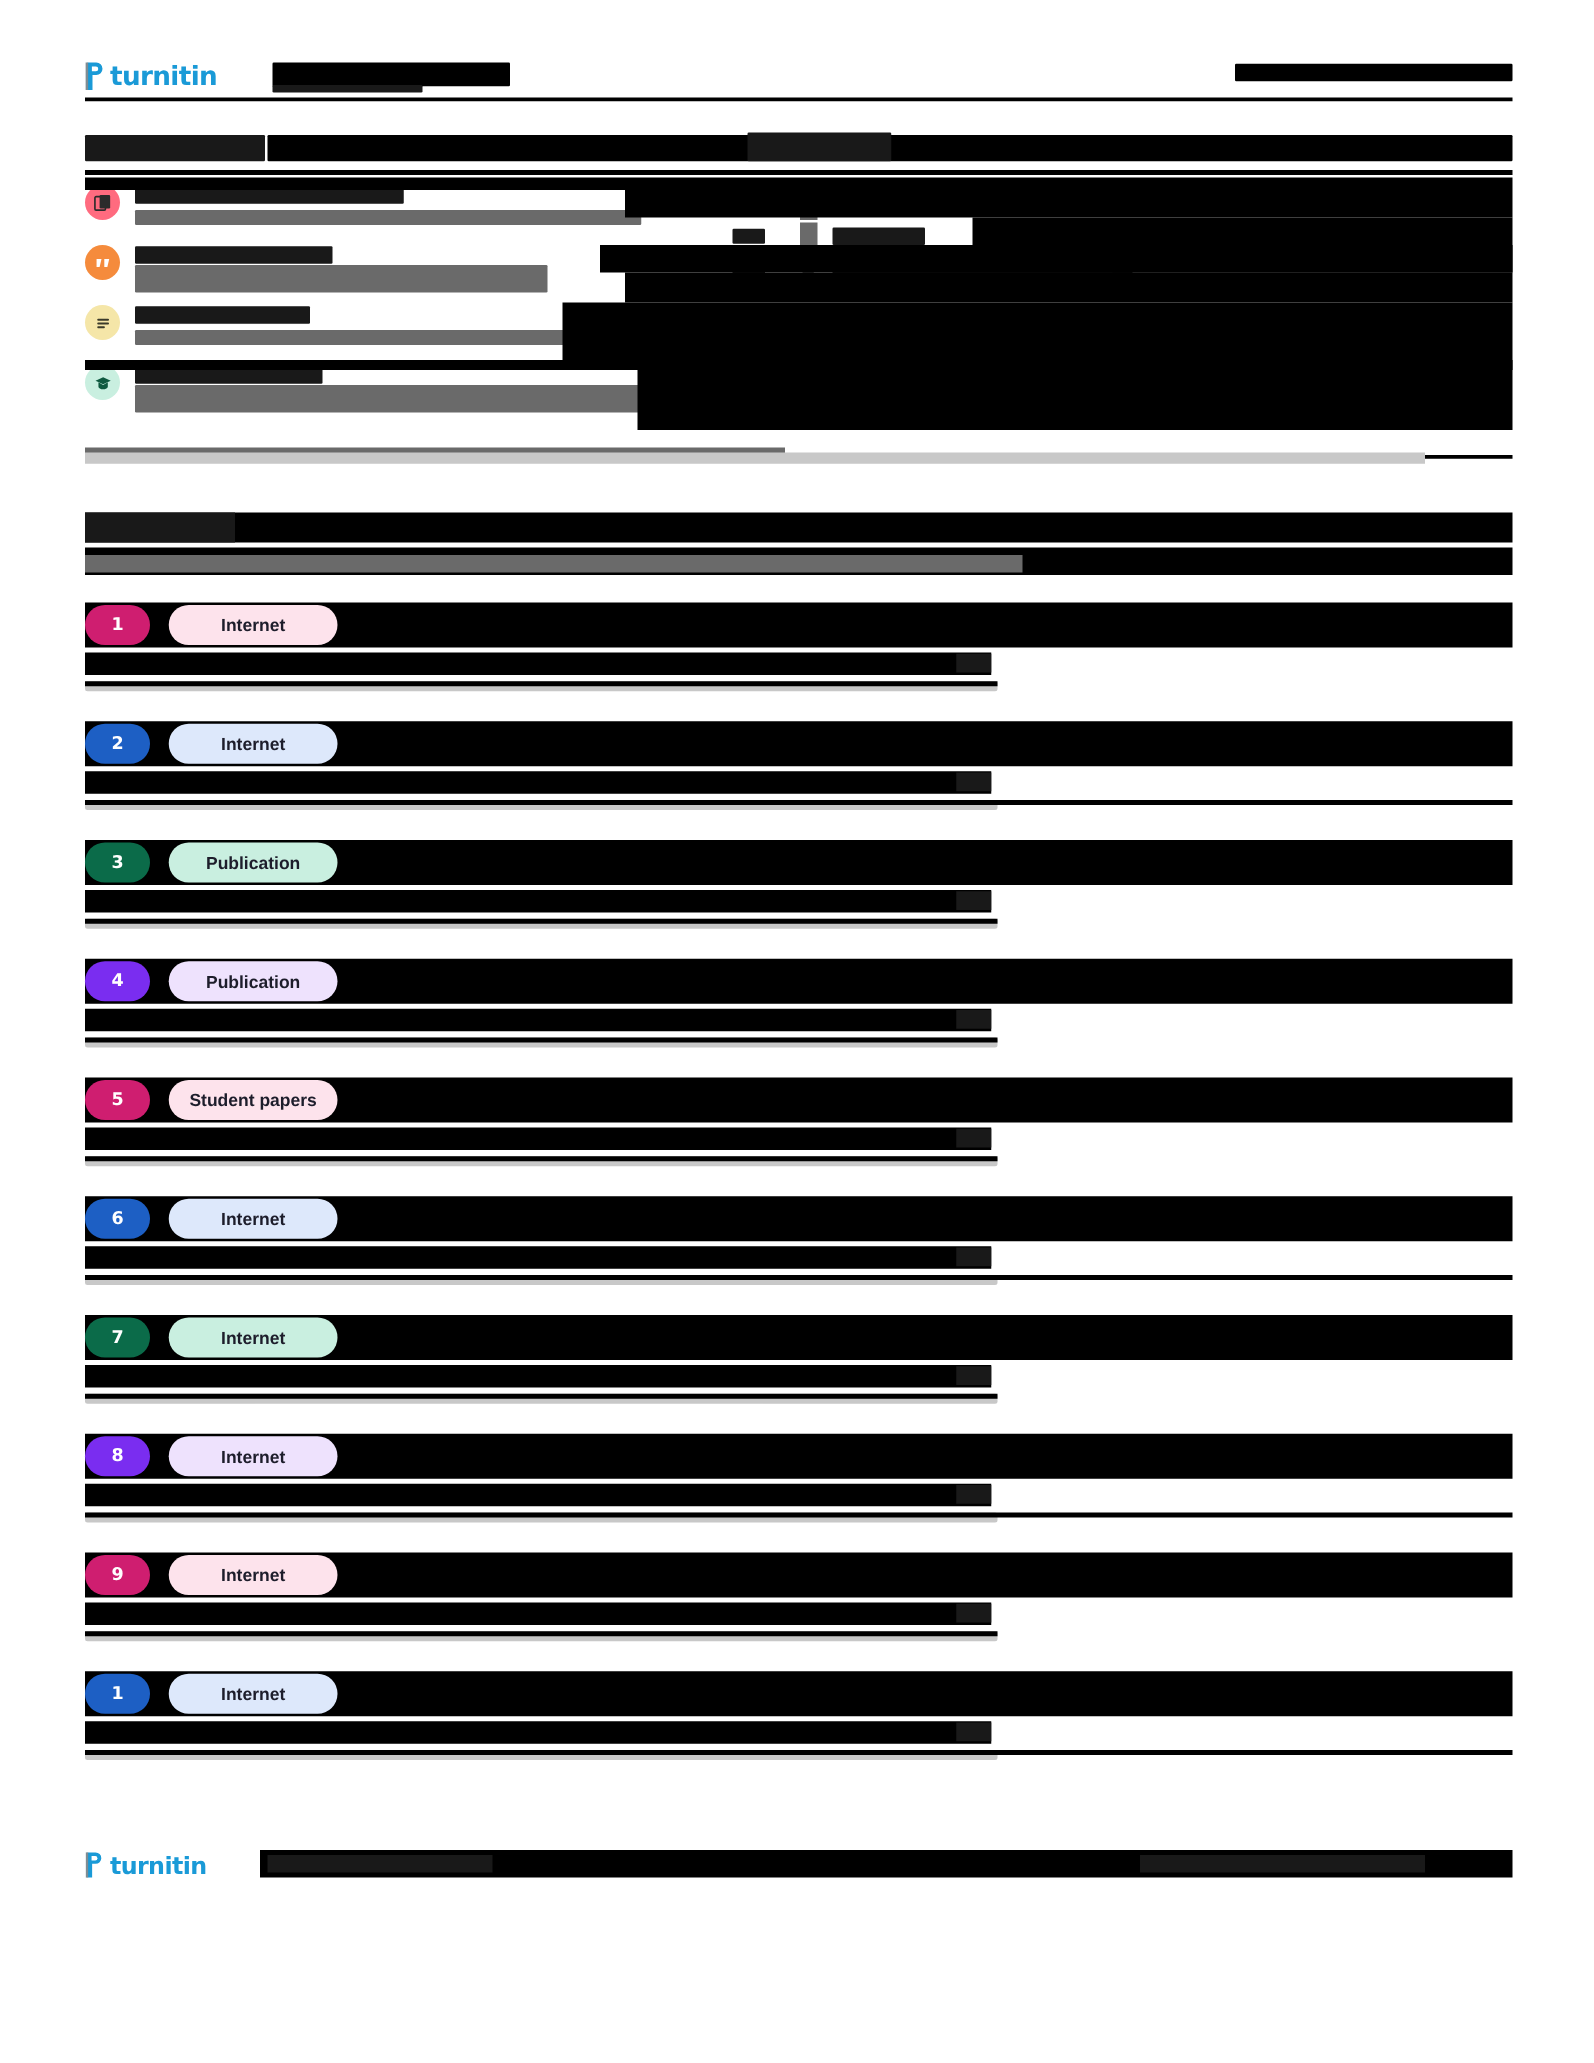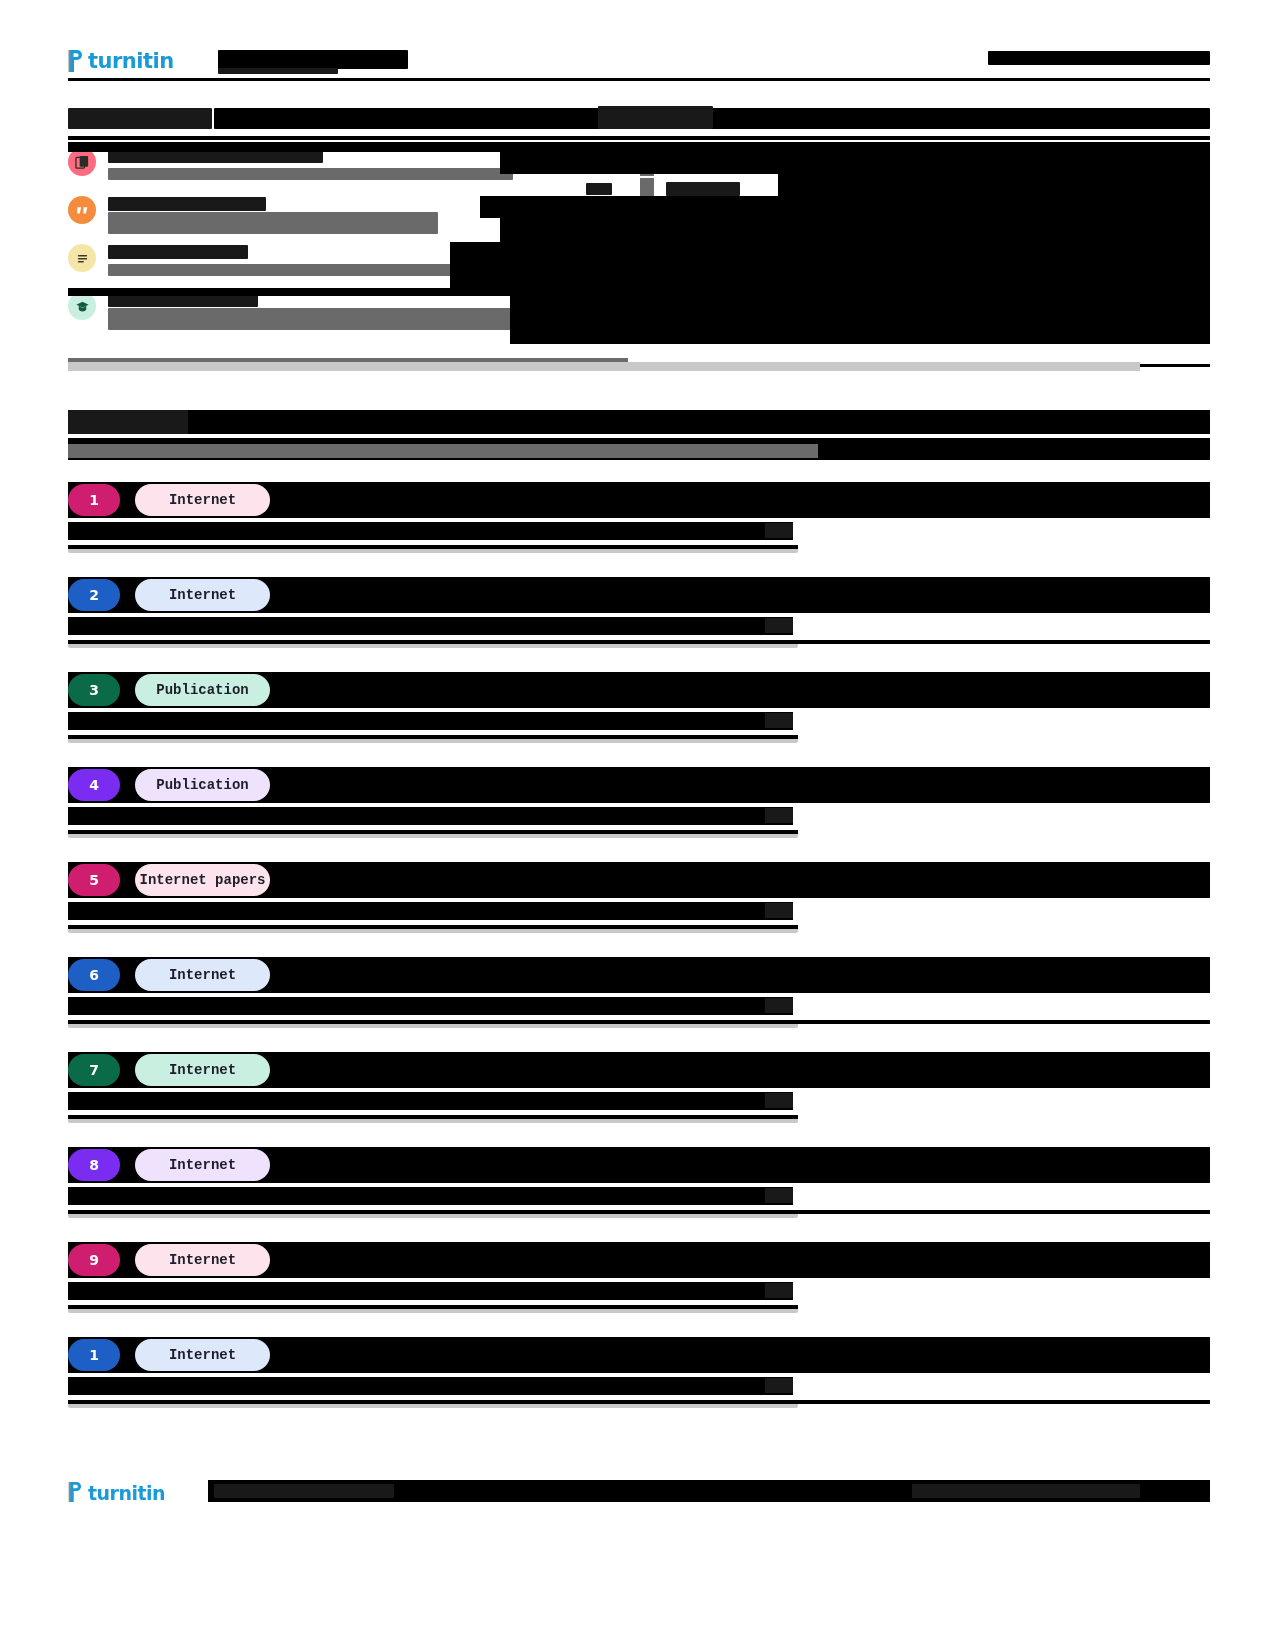--- a/index.html
+++ b/index.html
@@ -221,21 +221,21 @@
     font-family: "DejaVu Sans", sans-serif;
     font-size: 14px;
     font-weight: 600;
     display: flex; align-items: center; justify-content: center;
   }
   .kind {
     position: absolute;
     left: 67px; top: 2px;
     width: 135px; height: 32px;
     border-radius: 16px;
-    font-family: Liberation Mono, monospace;
+    font-family: Liberation Sans, sans-serif;
     font-size: 14px;
     font-weight: 600;
     color: #1d1d2b;
     display: flex; align-items: center; justify-content: center;
   }
 
   .entry-detail {
     position: relative;
     height: 18px;
     margin-top: 4px;
@@ -467,21 +467,21 @@
       <span class="ed-pct" style="left:697px"></span>
     </div>
     <div class="entry-bar" style="width:730px">
       <span class="entry-tail" style="width:730px"></span>
     </div>
   </div>
 
   <div class="entry" style="top:862px">
     <div class="entry-head">
       <span class="rank" style="background:#cf1e70">5</span>
-      <span class="kind" style="background:#fde3ec">Internet papers</span>
+      <span class="kind" style="background:#fde3ec">Student papers</span>
     </div>
     <div class="entry-detail">
       <span class="ed-black" style="width:725px"></span>
       <span class="ed-pct" style="left:697px"></span>
     </div>
     <div class="entry-bar" style="width:730px">
       <span class="entry-tail" style="width:730px"></span>
     </div>
   </div>
 

